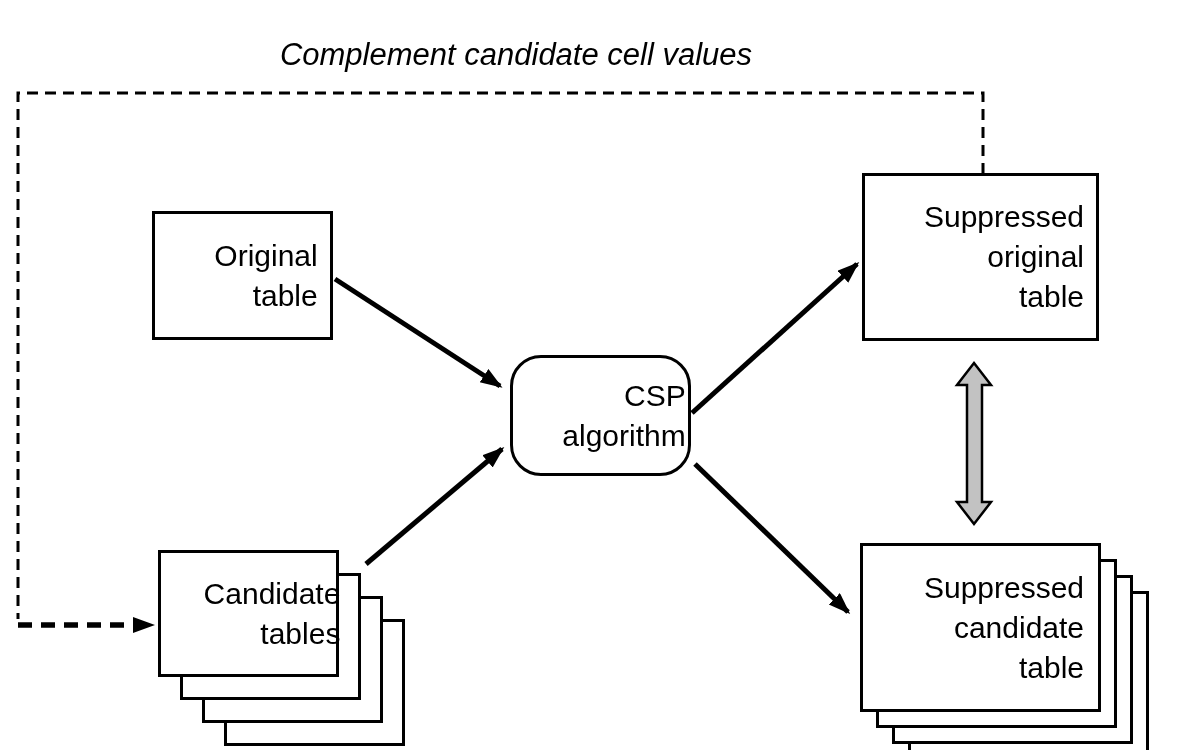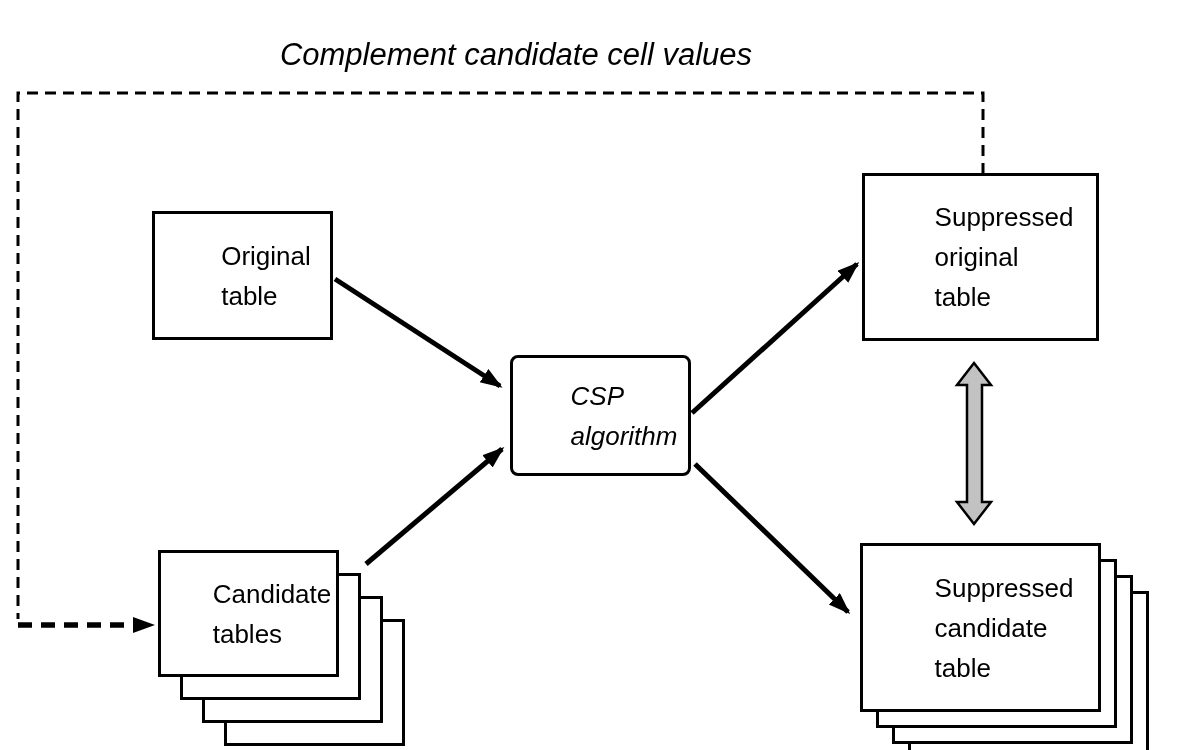--- a/index.html
+++ b/index.html
@@ -14,27 +14,27 @@
     margin-top: 28px;
   }
   .node {
     position: absolute;
     box-sizing: border-box;
     background: #ffffff;
     border: 3px solid #000000;
     display: flex;
     align-items: center;
     justify-content: center;
-    text-align: left;
-    font-size: 26px;
+    text-align: right;
+    font-size: 30px;
     line-height: 40px;
     z-index: 4;
     padding-left: 47px;
   }
-  .node.rounded { border-radius: 8px; font-style: italic; }
+  .node.rounded { border-radius: 31px; }
   .stack-layer {
     position: absolute;
     box-sizing: border-box;
     background: #ffffff;
     border: 3px solid #000000;
   }
   .overlay {
     position: absolute;
     left: 0; top: 0;
     width: 1200px; height: 750px;

